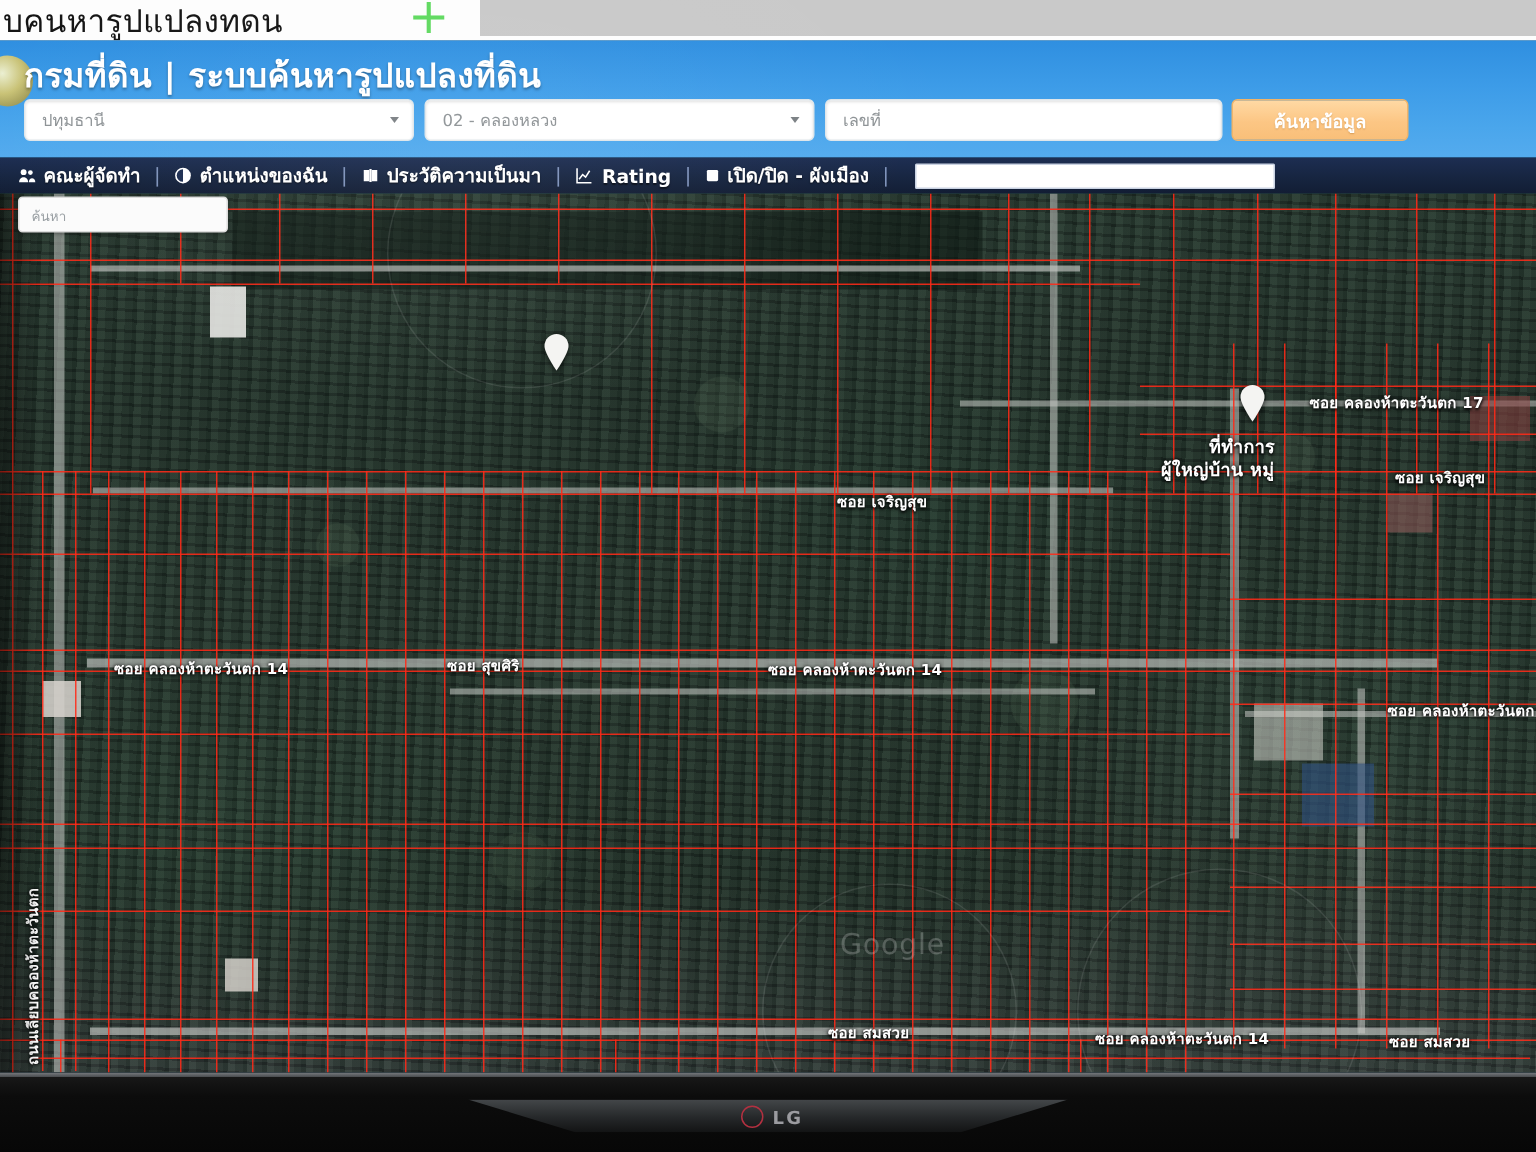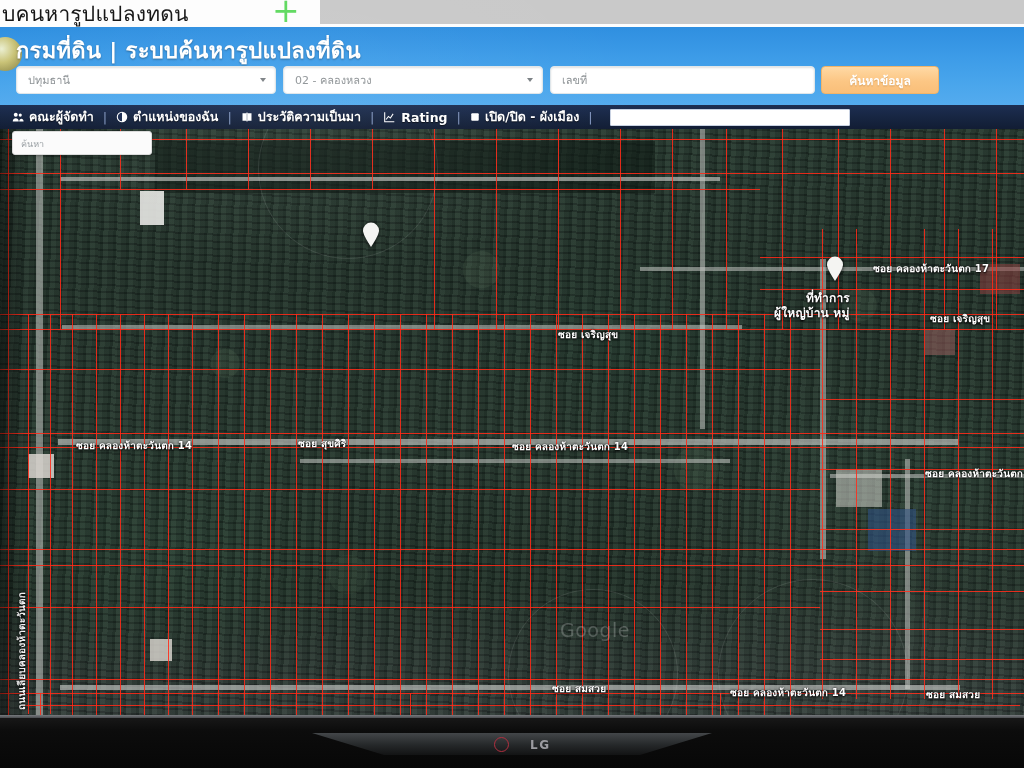--- a/index.html
+++ b/index.html
@@ -266,21 +266,21 @@
     opacity: .8;
   }
   .stand {
     position: absolute; left: 312px; top: 18px; width: 400px; height: 22px;
     background: linear-gradient(180deg,#4d5154 0%, #2a2d2f 55%, #141516 100%);
     clip-path: polygon(0% 0%, 100% 0%, 82% 100%, 18% 100%);
     opacity: .85;
   }
   .lg-logo {
     position: absolute; left: 494px; top: 22px;
-    display: flex; align-items: center; gap: 21px;
+    display: flex; align-items: center; gap: 6px;
   }
   .lg-ring {
     width: 15px; height: 15px; border-radius: 50%;
     border: 1.4px solid #b23040;
     display: inline-block;
   }
   .lg-text {
     font-size: 12px; font-weight: 700; color: #9b9ba0;
     letter-spacing: 1.5px;
   }

